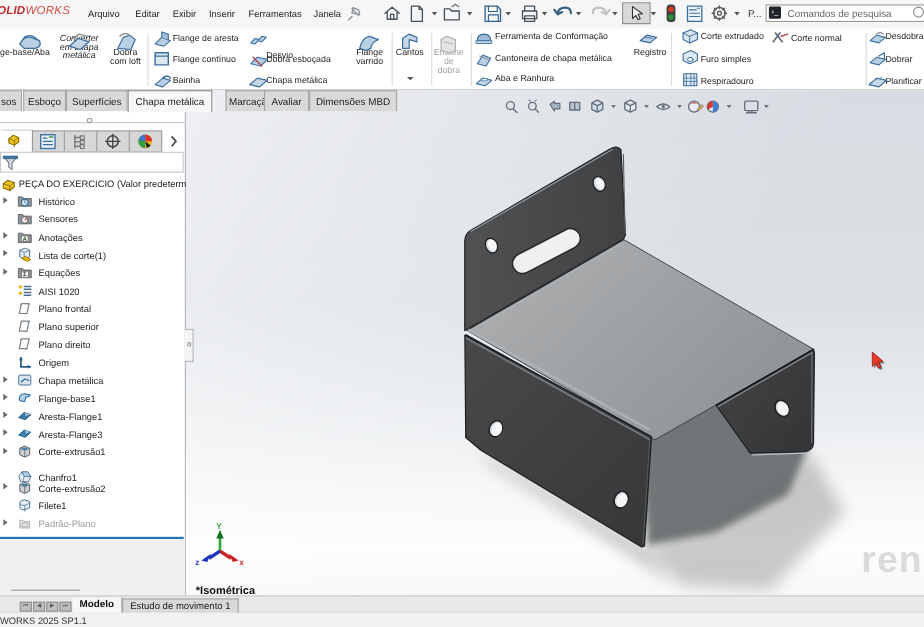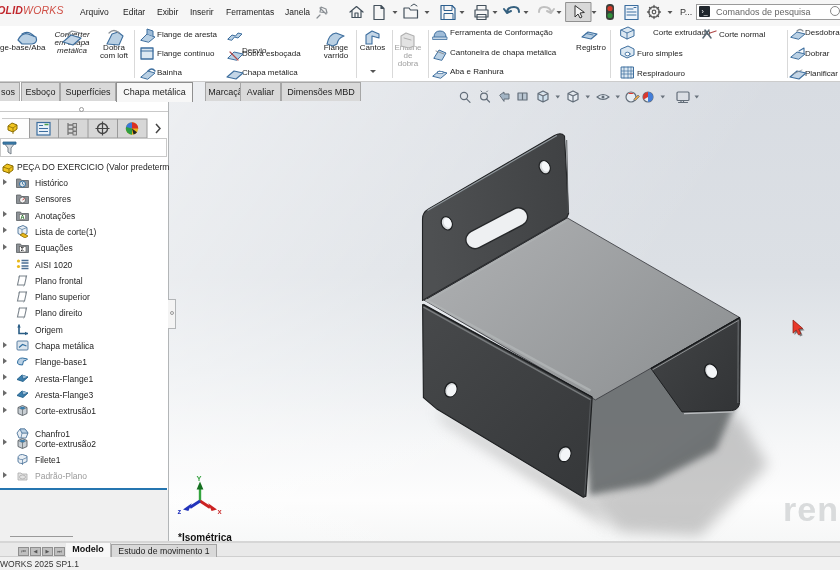--- a/index.html
+++ b/index.html
@@ -94,21 +94,21 @@
 <div class="rl" style="left:242px;top:50px;">Dobra esboçada</div>
 <div class="rl" style="left:242px;top:69px;">Chapa metálica</div>
 <div class="rlc" style="left:336px;top:44px;">Flange<br>varrido</div>
 <div class="rlc" style="left:372.5px;top:44px;">Cantos</div>
 <div class="ab" style="left:369.5px;top:70px;width:0;height:0;border-top:3px solid #555;border-left:3px solid transparent;border-right:3px solid transparent;"></div>
 <div class="rlc" style="left:408px;top:44px;color:#a0a0a0;">Entalhe<br>de<br>dobra</div>
 <div class="rl" style="left:450px;top:29px;">Ferramenta de Conformação</div>
 <div class="rl" style="left:450px;top:48.5px;">Cantoneira de chapa metálica</div>
 <div class="rl" style="left:450px;top:68px;">Aba e Ranhura</div>
 <div class="rlc" style="left:591px;top:44px;">Registro</div>
-<div class="rl" style="left:637px;top:29px;margin-left:16px;">Corte extrudado</div>
+<div class="rl" style="left:637px;top:29px;">Corte extrudado</div>
 <div class="rl" style="left:637px;top:50px;">Furo simples</div>
 <div class="rl" style="left:637px;top:70px;">Respiradouro</div>
 <div class="rl" style="left:719px;top:30.5px;">Corte normal</div>
 <div class="rl" style="left:805px;top:29px;">Desdobrar</div>
 <div class="rl" style="left:805px;top:50px;">Dobrar</div>
 <div class="rl" style="left:805px;top:70px;">Planificar</div>
 <svg class="ab" style="left:0;top:26px;" width="840" height="56" viewBox="0 26 840 56">
  <g stroke-linejoin="round" stroke-linecap="round">
 
   <path d="M18 40 q4 -8 10 -6 l8 3 q2 6 -4 7 l-10 0 z" fill="#b9d0e4" stroke="#3d6e9e" stroke-width="1.2"></path>

